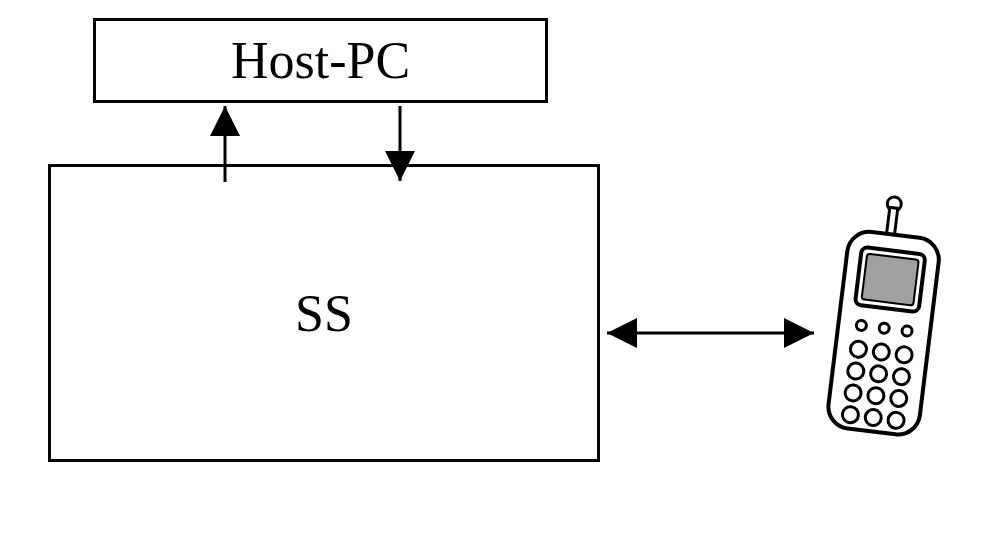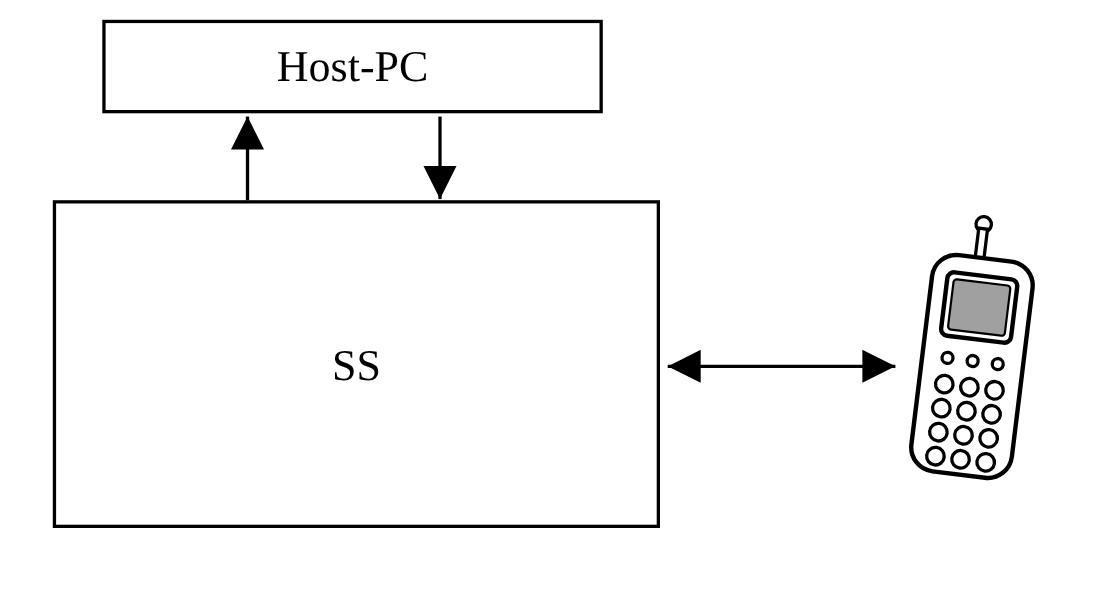--- a/index.html
+++ b/index.html
@@ -23,26 +23,26 @@
       justify-content: center;
     }
     .host-pc-box {
       left: 93px;
       top: 18px;
       width: 455px;
       height: 85px;
     }
     .ss-box {
       left: 48px;
-      top: 182px;
+      top: 164px;
       width: 552px;
       height: 298px;
     }
     .label {
-      font-size: 40px;
+      font-size: 52px;
       color: #000;
     }
     .connector-svg {
       position: absolute;
       top: 0;
       left: 0;
       width: 1000px;
       height: 538px;
       pointer-events: none;
     }

